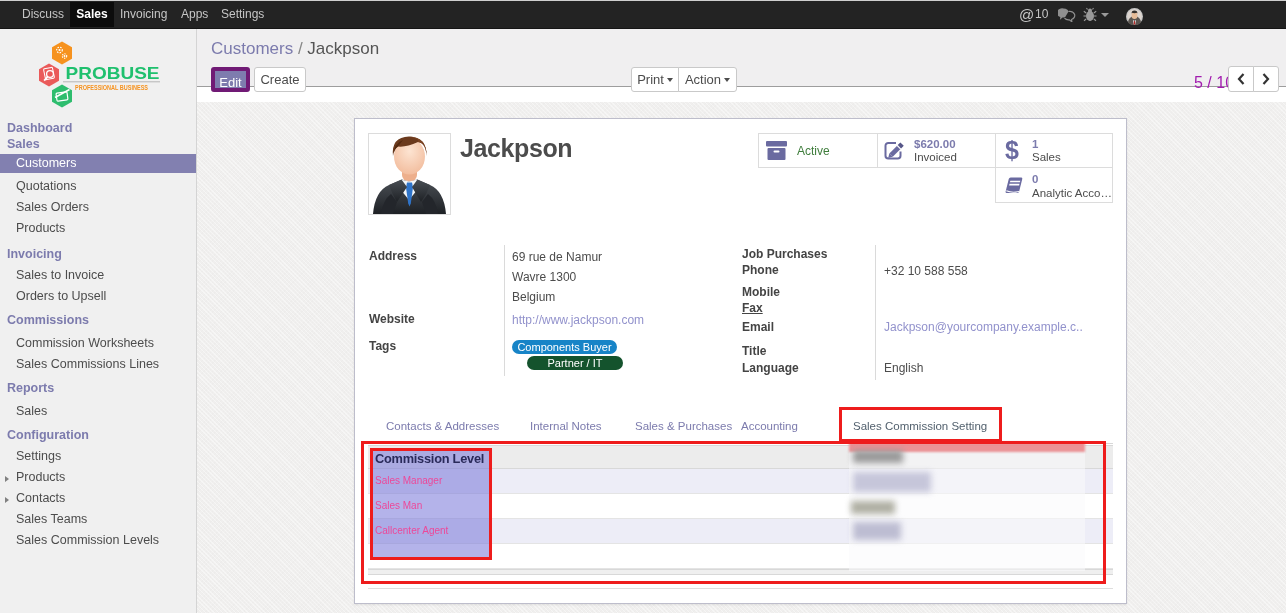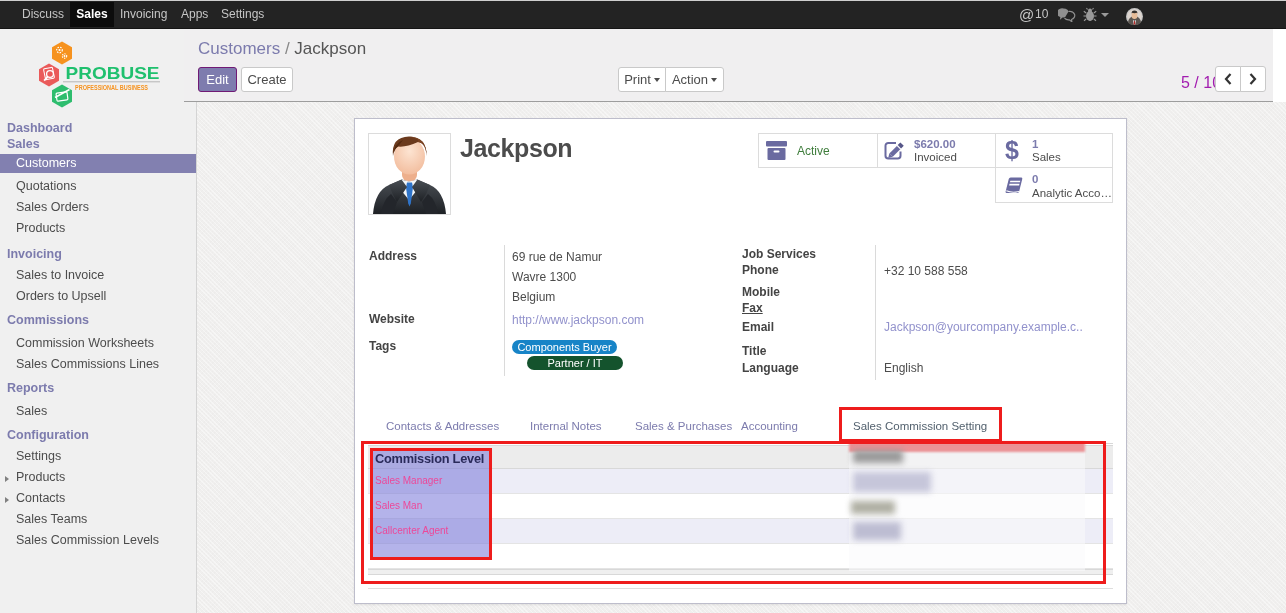--- a/index.html
+++ b/index.html
@@ -14,21 +14,21 @@
   #nav-sales { position:absolute; left:70px; top:2px; width:44px; height:25px; background:#0c0c0c; color:#fff; font-weight:bold; font-size:12px; text-align:center; line-height:25px; }
 
   
   #sidebar { left:0; top:29px; width:197px; height:584px; background:#f0f0f0; border-right:1px solid #d4d4d4; }
   .m-head { position:absolute; left:7px; font-size:12.5px; font-weight:bold; color:#7c7bad; }
   .m-item { position:absolute; left:16px; font-size:12.5px; color:#4c4c4c; }
   #m-sel { position:absolute; left:0; top:125px; width:196px; height:19px; background:#8280b0; color:#fff; font-size:12.5px; line-height:19px; padding-left:16px; }
   .m-caret { position:absolute; width:0; height:0; border-left:4px solid #808080; border-top:3.5px solid transparent; border-bottom:3.5px solid transparent; }
 
   
-  #cpanel { left:184px; top:29px; width:1089px; height:73px; background:#f0eff0; border-bottom:1px solid #9d9d9d; }
+  #cpanel { left:197px; top:29px; width:1089px; height:58px; background:#f0eff0; border-bottom:1px solid #9d9d9d; }
   #breadcrumb { position:absolute; left:14px; top:10px; font-size:17px; }
   .btn { position:absolute; height:25px; font-size:13px; line-height:23px; text-align:center; border-radius:3px; }
   .btn-white { background:#fff; border:1px solid #c9c9c9; color:#4c4c4c; }
   .caret-down { display:inline-block; width:0; height:0; border-top:4px solid #4c4c4c; border-left:3.5px solid transparent; border-right:3.5px solid transparent; vertical-align:2px; margin-left:3px; }
 
   
   #formarea { left:197px; top:102px; width:1089px; height:511px;
     background-color:#f0efee;
     background-image: repeating-linear-gradient(45deg, rgba(255,255,255,0.42) 0 1px, transparent 1px 3px),
                       repeating-linear-gradient(135deg, rgba(0,0,0,0.012) 0 1px, transparent 1px 3px); }
@@ -135,21 +135,21 @@
     <div class="m-item" style="top:441px;">Products</div>
     <div class="m-caret" style="left:5px; top:447px;"></div>
     <div class="m-item" style="top:462px;">Contacts</div>
     <div class="m-caret" style="left:5px; top:468px;"></div>
     <div class="m-item" style="top:483px;">Sales Teams</div>
     <div class="m-item" style="top:504px;">Sales Commission Levels</div>
   </div>
 
   <div id="cpanel" class="abs">
     <div id="breadcrumb"><span style="color:#7c7bad;">Customers</span><span style="color:#888;"> / </span><span style="color:#555;"> Jackpson</span></div>
-    <div class="btn" style="left:14px; top:38px; width:39px; background:#7e7cae; color:#fff; border:1px solid #701a75;">Edit</div>
+    <div class="btn" style="left:14px; top:38px; width:39px; background:#7e7cae; color:#fff; border:4px solid #701a75;">Edit</div>
     <div class="btn btn-white" style="left:57px; top:38px; width:52px;">Create</div>
     <div class="btn btn-white" style="left:434px; top:38px; width:48px; border-radius:3px 0 0 3px;">Print<span class="caret-down"></span></div>
     <div class="btn btn-white" style="left:481px; top:38px; width:59px; border-radius:0 3px 3px 0;">Action<span class="caret-down"></span></div>
     <span class="abs" style="left:997px; top:45px; font-size:16px; color:#a21caf;">5 / 10</span>
     <div class="btn btn-white" style="left:1031px; top:37px; width:26px; height:26px; border-radius:3px 0 0 3px;">
       <svg width="8" height="12" viewBox="0 0 8 12" style="margin-top:6px;">
           <path d="M6.5 1 L2 6 L6.5 11" fill="none" stroke="#333" stroke-width="2.2"></path>
         </svg>
     </div>
     <div class="btn btn-white" style="left:1056px; top:37px; width:26px; height:26px; border-radius:0 3px 3px 0;">
@@ -230,21 +230,21 @@
   <div class="flabel" style="left:369px; top:312px;">Website</div>
   <div class="flabel" style="left:369px; top:339px;">Tags</div>
   <div class="vline" style="left:504px; top:245px; height:131px;"></div>
   <div class="fval" style="left:512px; top:250px;">69 rue de Namur</div>
   <div class="fval" style="left:512px; top:270px;">Wavre 1300</div>
   <div class="fval" style="left:512px; top:290px;">Belgium</div>
   <div class="flink" style="left:512px; top:313px;">http://www.jackpson.com</div>
   <div class="pill" style="left:512px; top:340px; width:105px; background:#1784c7;">Components Buyer</div>
   <div class="pill" style="left:512px; top:356px; width:96px; background:#14532d;margin-left:15px;">Partner / IT Services</div>
 
-  <div class="flabel" style="left:742px; top:247px;">Job Services</div>
+  <div class="flabel" style="left:742px; top:247px;">Job Purchases</div>
   <div class="flabel" style="left:742px; top:263px;">Phone</div>
   <div class="flabel" style="left:742px; top:285px;">Mobile</div>
   <div class="flabel" style="left:742px; top:301px;text-decoration:underline;">Fax</div>
   <div class="flabel" style="left:742px; top:320px;">Email</div>
   <div class="flabel" style="left:742px; top:344px;">Title</div>
   <div class="flabel" style="left:742px; top:361px;">Language</div>
   <div class="vline" style="left:875px; top:245px; height:135px;"></div>
   <div class="fval" style="left:884px; top:264px;">+32 10 588 558</div>
   <div class="flink" style="left:884px; top:320px;">Jackpson@yourcompany.example.c..</div>
   <div class="fval" style="left:884px; top:361px;">English</div>

